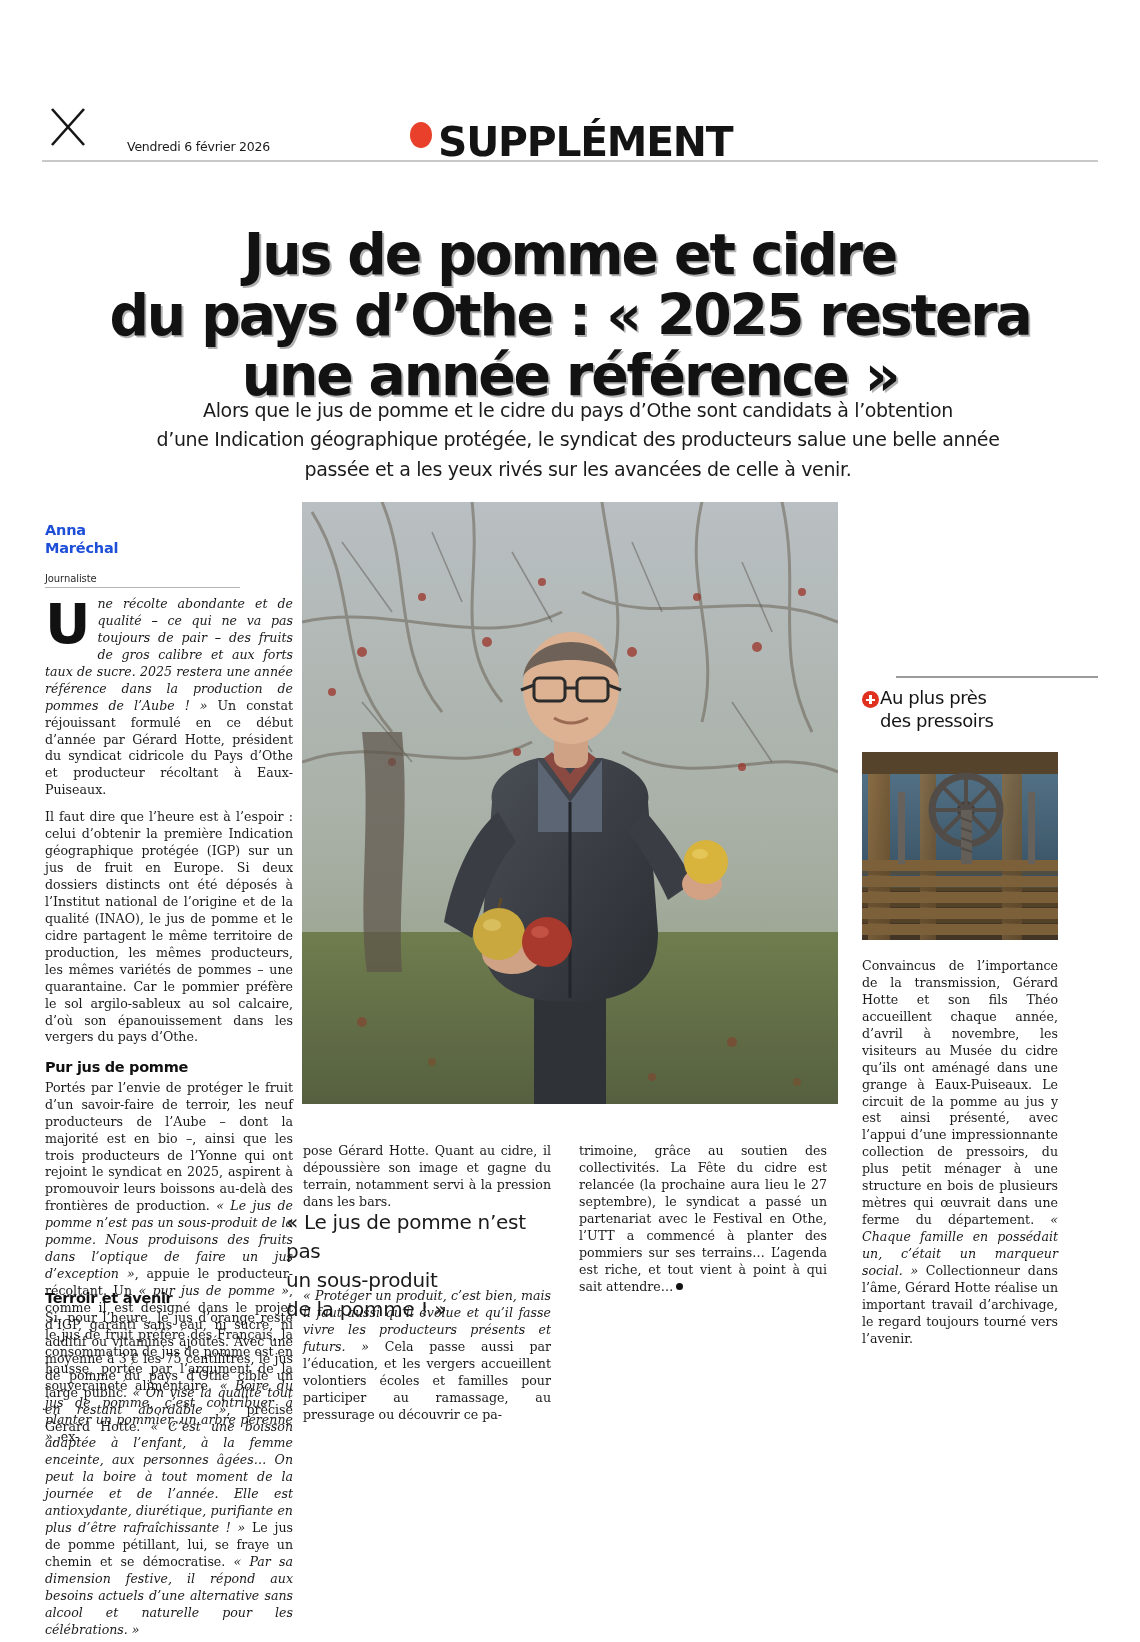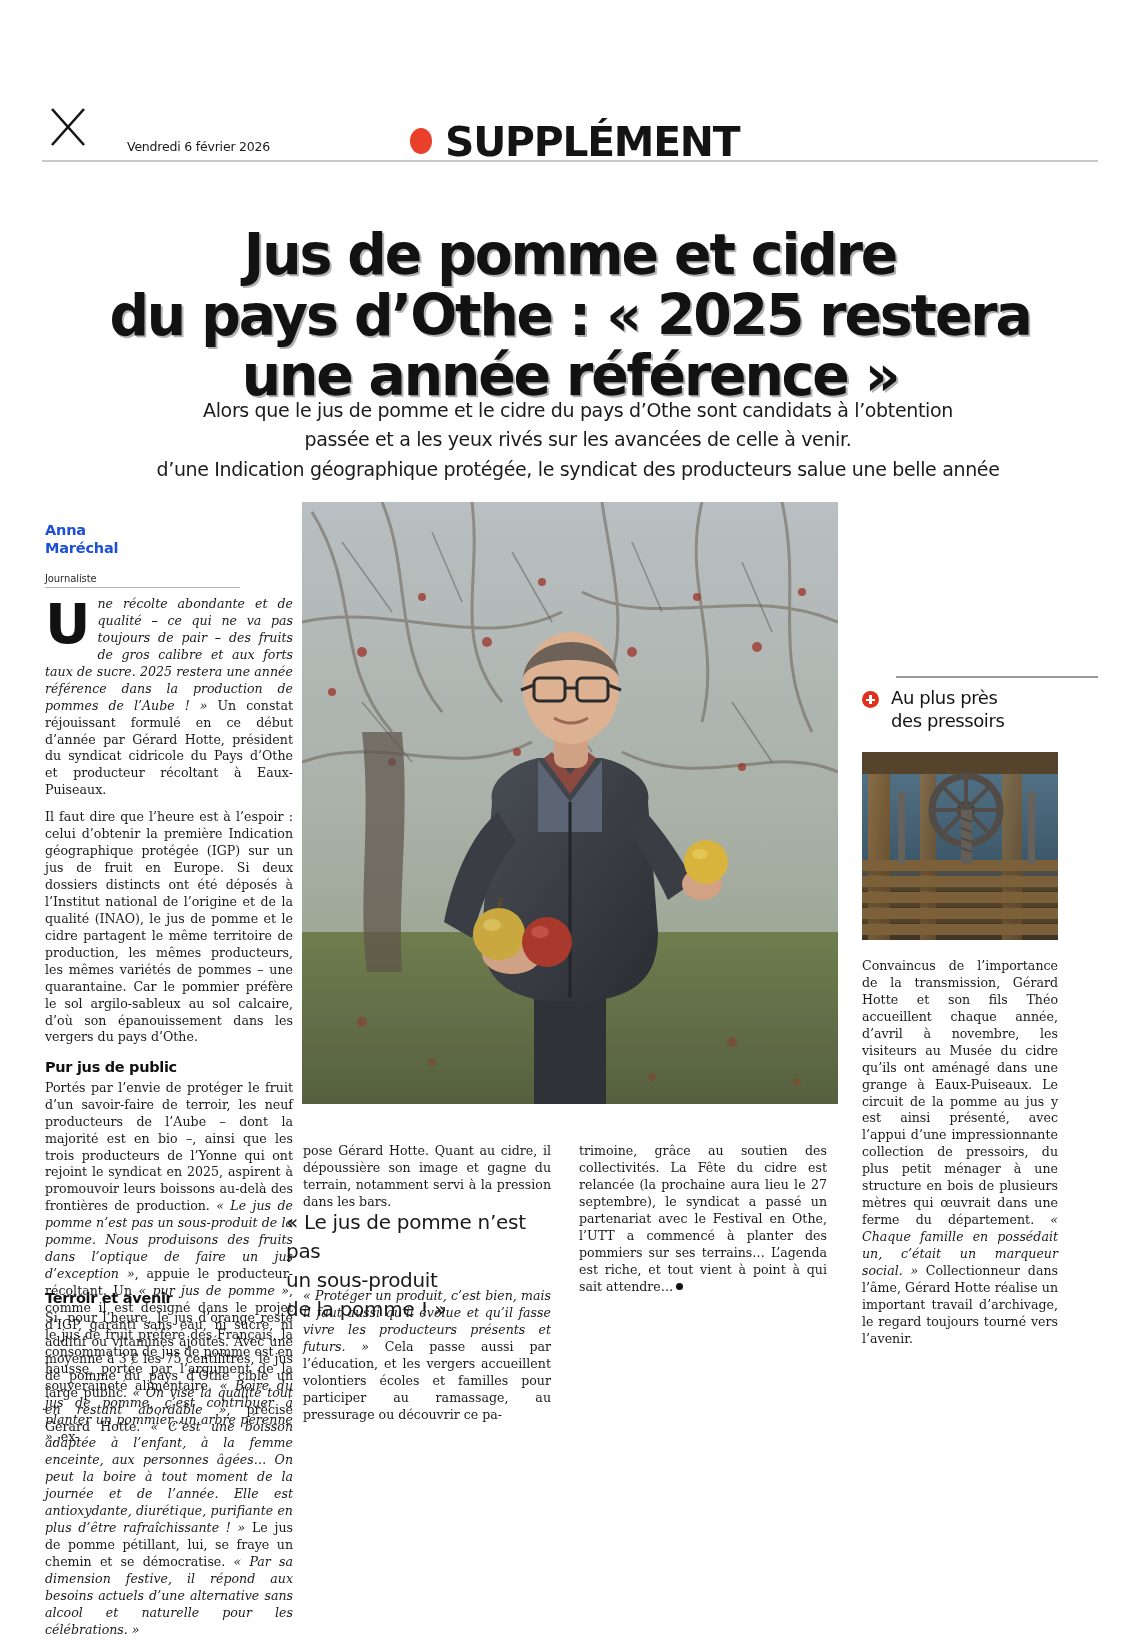--- a/index.html
+++ b/index.html
@@ -34,21 +34,21 @@
     left: 85px; bottom: 12px;
     font-family: "DejaVu Sans", sans-serif;
     font-size: 12.5px;
     letter-spacing: -0.2px;
     color: #1a1a1a;
     white-space: nowrap;
   }
   .supplement-wrap {
     position: absolute;
     left: 368px; bottom: 4px;
-    display: flex; align-items: center; gap: 13px;
+    display: flex; gap: 6px;
   }
   .supplement-dot {
     width: 22px; height: 26px;
     border-radius: 50%;
     background: #e8402a;
     display: block;
     margin-bottom: 2px;
   }
   .supplement-text {
     font-family: "DejaVu Sans", sans-serif;
@@ -204,21 +204,21 @@
   .rail-rule {
     position: absolute;
     left: 896px; top: 676px;
     width: 202px; height: 2px;
     background: #9b9b9b;
   }
   .rail-head {
     position: absolute;
     left: 862px; top: 686px;
     width: 240px;
-    display: flex; align-items: flex-start; gap: 12px;
+    display: flex; align-items: flex-start; gap: 1px;
   }
   .plus-badge {
     flex: 0 0 auto;
     width: 17px; height: 17px;
     border-radius: 50%;
     background: #e0301e;
     position: relative;
     margin-top: 5px;
   }
   .plus-badge::before, .plus-badge::after {
@@ -287,22 +287,22 @@
   <div class="masthead-rule"></div>
 
   <h1 class="headline">
     <span class="hl-line">Jus de pomme et cidre</span>
     <span class="hl-line">du pays d’Othe : « 2025 restera</span>
     <span class="hl-line">une année référence »</span>
   </h1>
 
   <div class="standfirst">
     <span class="sf-line">Alors que le jus de pomme et le cidre du pays d’Othe sont candidats à l’obtention</span>
+    <span class="sf-line">d’une Indication géographique protégée, le syndicat des producteurs salue une belle année</span>
     <span class="sf-line">passée et a les yeux rivés sur les avancées de celle à venir.</span>
-    <span class="sf-line">d’une Indication géographique protégée, le syndicat des producteurs salue une belle année</span>
   </div>
 
   <div class="byline">
     <div class="byline-name">
       <div>Anna</div>
       <div>Maréchal</div>
     </div>
     <div class="byline-role">Journaliste</div>
     <div class="byline-rule"></div>
   </div>
@@ -414,21 +414,21 @@
         <circle cx="430" cy="540" r="5" fill="#8a3b2b"></circle>
         <circle cx="495" cy="580" r="4" fill="#7f4a2a"></circle>
         <circle cx="350" cy="575" r="4" fill="#86402c"></circle>
       </g>
     </svg>
   </div>
 
   <div class="col" id="col1">
     <p><span class="dropcap">U</span><i>ne récolte abondante et de qualité – ce qui ne va pas toujours de pair – des fruits de gros calibre et aux forts taux de sucre. 2025 restera une année référence dans la production de pommes de l’Aube ! »</i><span> Un constat réjouissant formulé en ce début d’année par Gérard Hotte, président du syndicat cidricole du Pays d’Othe et producteur récoltant à Eaux-Puiseaux.</span></p>
     <p>Il faut dire que l’heure est à l’espoir : celui d’obtenir la première Indication géographique protégée (IGP) sur un jus de fruit en Europe. Si deux dossiers distincts ont été déposés à l’Institut national de l’origine et de la qualité (INAO), le jus de pomme et le cidre partagent le même territoire de production, les mêmes producteurs, les mêmes variétés de pommes – une quarantaine. Car le pommier préfère le sol argilo-sableux au sol calcaire, d’où son épanouissement dans les vergers du pays d’Othe.</p>
-    <div class="subhead">Pur jus de public</div>
+    <div class="subhead">Pur jus de pomme</div>
     <p><span>Portés par l’envie de protéger le fruit d’un savoir-faire de terroir, les neuf producteurs de l’Aube – dont la majorité est en bio –, ainsi que les trois producteurs de l’Yonne qui ont rejoint le syndicat en 2025, aspirent à promouvoir leurs boissons au-delà des frontières de production. </span><i>« Le jus de pomme n’est pas un sous-produit de la pomme. Nous produisons des fruits dans l’optique de faire un jus d’exception »</i><span>, appuie le producteur-récoltant. Un </span><i>« pur jus de pomme »</i><span>, comme il est désigné dans le projet d’IGP, garanti sans eau, ni sucre, ni additif ou vitamines ajoutés. Avec une moyenne à 3 € les 75 centilitres, le jus de pomme du pays d’Othe cible un large public. </span><i>« On vise la qualité tout en restant abordable »</i><span>, précise Gérard Hotte. </span><i>« C’est une boisson adaptée à l’enfant, à la femme enceinte, aux personnes âgées… On peut la boire à tout moment de la journée et de l’année. Elle est antioxydante, diurétique, purifiante en plus d’être rafraîchissante ! »</i><span> Le jus de pomme pétillant, lui, se fraye un chemin et se démocratise. </span><i>« Par sa dimension festive, il répond aux besoins actuels d’une alternative sans alcool et naturelle pour les célébrations. »</i></p>
   </div>
 
   <div class="col" id="col1b">
     <div class="subhead" style="margin-top:0">Terroir et avenir</div>
     <p><span>Si, pour l’heure, le jus d’orange reste le jus de fruit préféré des Français, la consommation de jus de pomme est en hausse, portée par l’argument de la souveraineté alimentaire. </span><i>« Boire du jus de pomme, c’est contribuer à planter un pommier, un arbre pérenne »</i><span>, ex-</span></p>
   </div>
 
   <div class="col" id="col2">
     <p>pose Gérard Hotte. Quant au cidre, il dépoussière son image et gagne du terrain, notamment servi à la pression dans les bars.</p>

